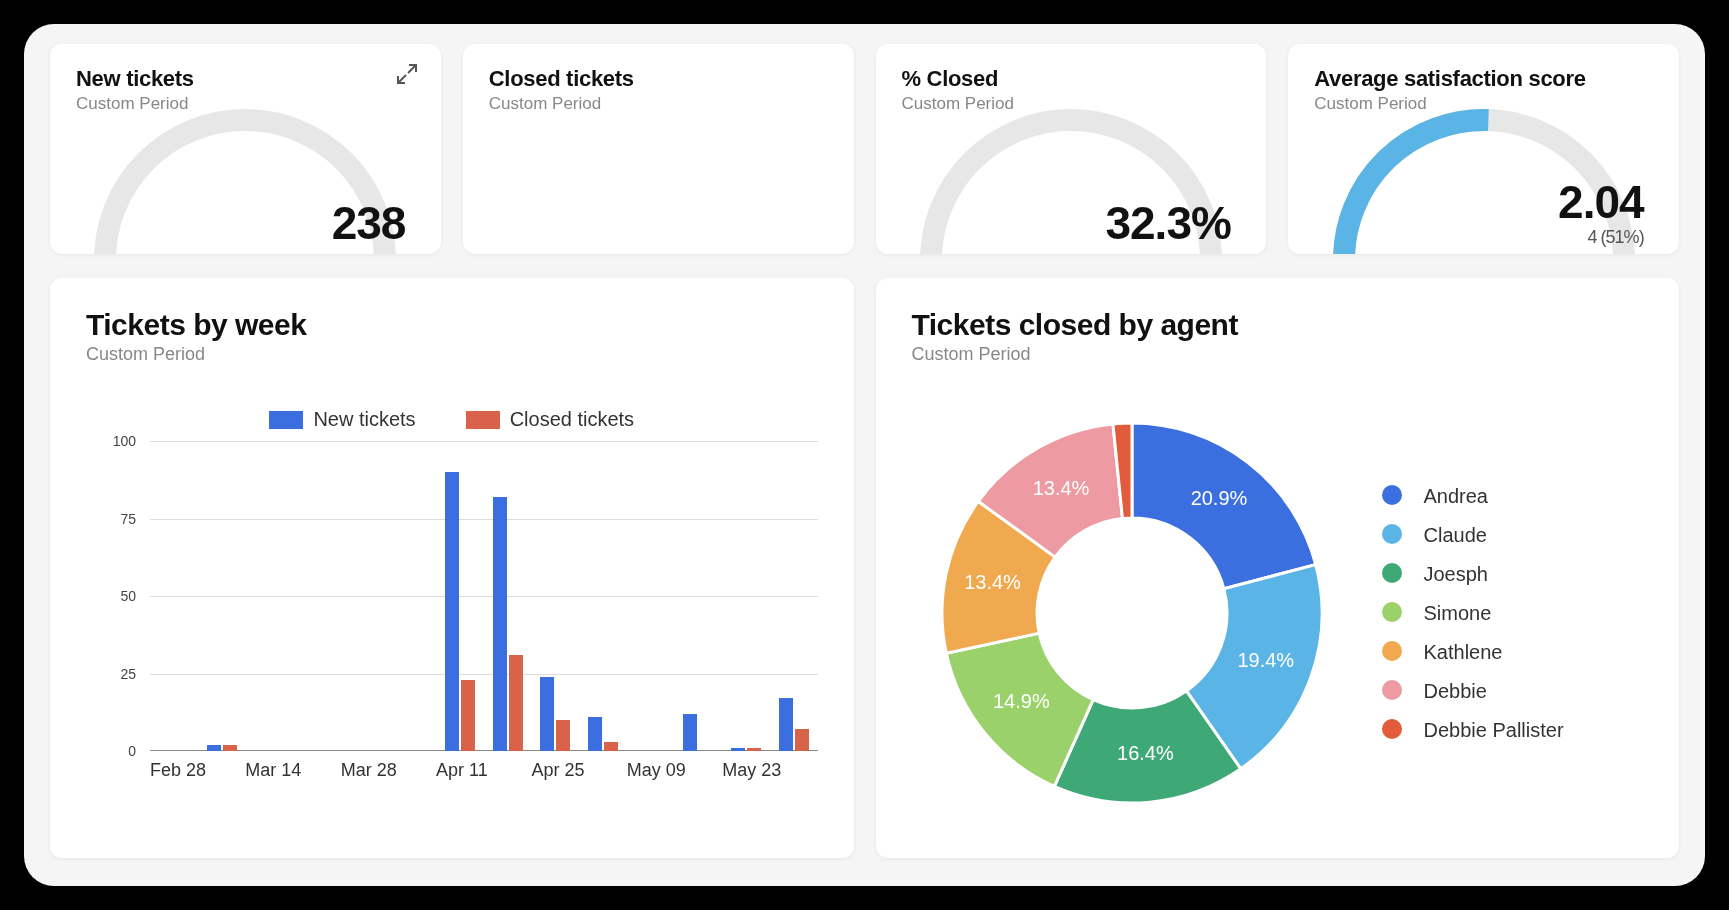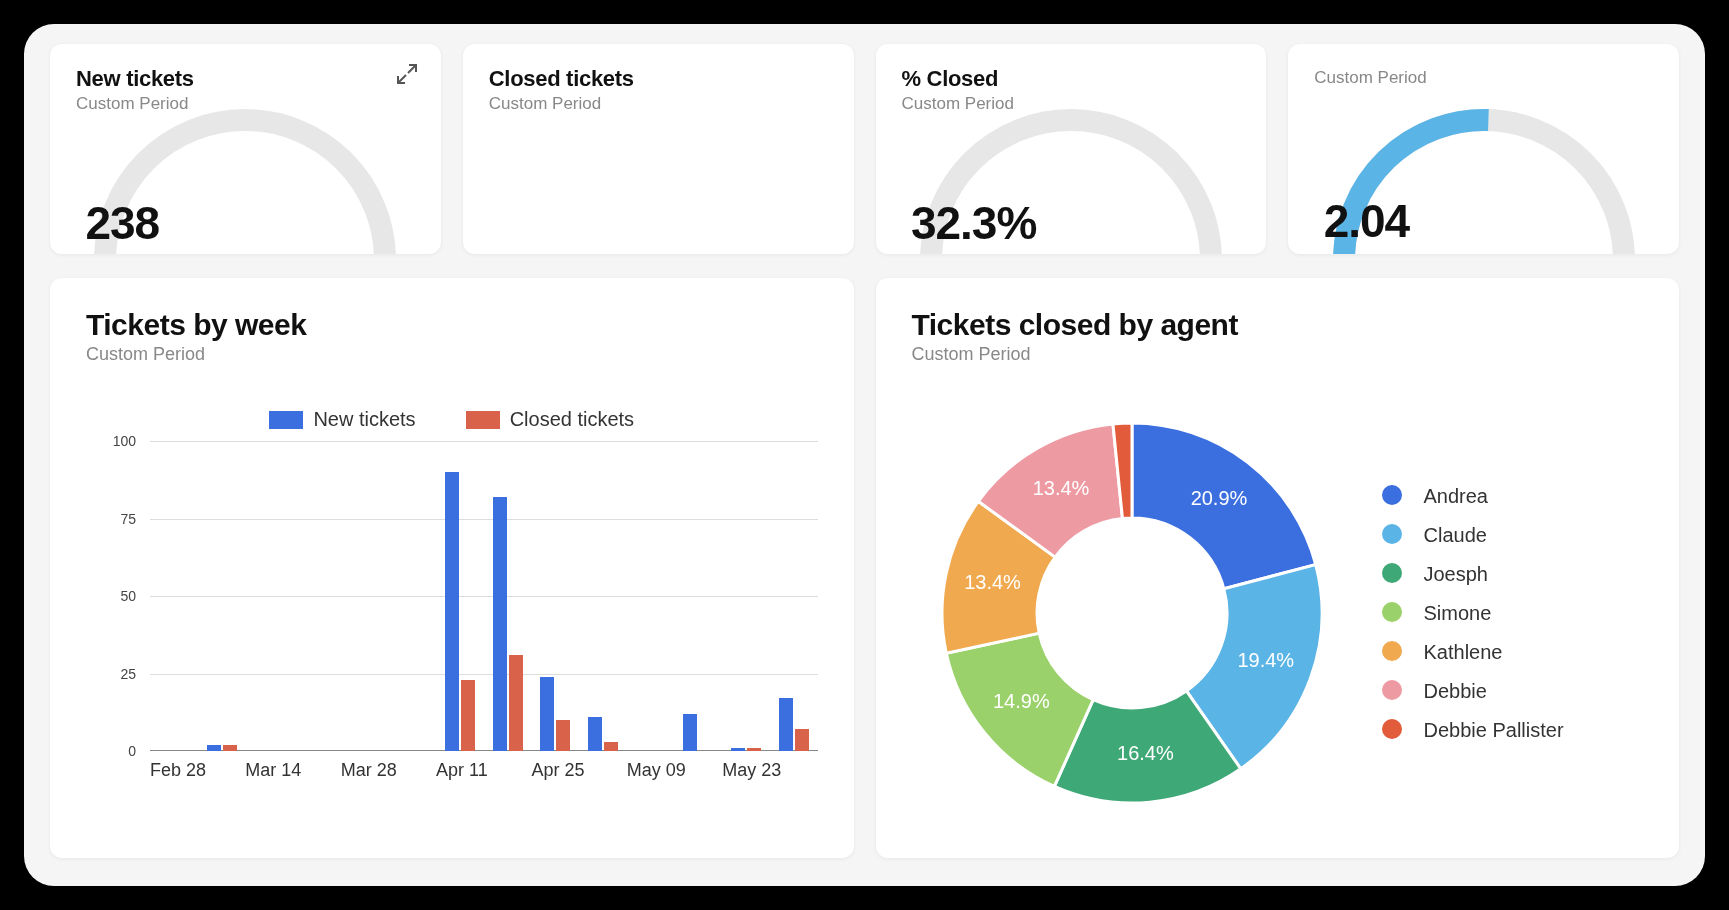--- a/index.html
+++ b/index.html
@@ -63,21 +63,21 @@
     position:absolute;
     left:50%; transform:translateX(-50%);
     bottom:-6px;
     width:320px; height:160px;
   }
   .gauge-svg { width:100%; height:100%; display:block; }
   .gauge-value {
     position:absolute;
     left:0; right:0;
     bottom:12px;
-    text-align:left;
+    text-align:right;
     font-size:46px;
     font-weight:800;
     color:#111;
     letter-spacing:-1px;
   }
   .gauge-sub {
     display:block;
     font-size:18px;
     font-weight:400;
     color:#555;
@@ -225,28 +225,30 @@
               <path d="M 20 159.99999999999997 A 140 140 0 0 1 300 160" stroke="#e7e7e7" stroke-width="22" fill="none"></path>
             </svg>
           <div class="gauge-value">
             <span>32.3%</span>
             <span class="gauge-sub"></span>
           </div>
         </div>
       </div>
 
       <div class="card gauge-card">
+        <div class="card-title">Average satisfaction score</div>
         <div class="card-sub">Custom Period</div>
         <div class="gauge-wrap">
           <svg class="gauge-svg" viewBox="0 0 320 160">
               <path d="M 20 159.99999999999997 A 140 140 0 0 1 300 160" stroke="#e7e7e7" stroke-width="22" fill="none"></path>
               <path d="M 20 159.99999999999997 A 140 140 0 0 1 164.39750627093798 20.069081548797584" stroke="#5bb4e6" stroke-width="22" fill="none"></path>
             </svg>
           <div class="gauge-value">
             <span>2.04</span>
+            <span class="gauge-sub">4 (51%)</span>
           </div>
         </div>
       </div>
     </div>
 
     <div class="row">
 
       <div class="card big-card">
         <div class="big-title">Tickets by week</div>
         <div class="big-sub">Custom Period</div>

